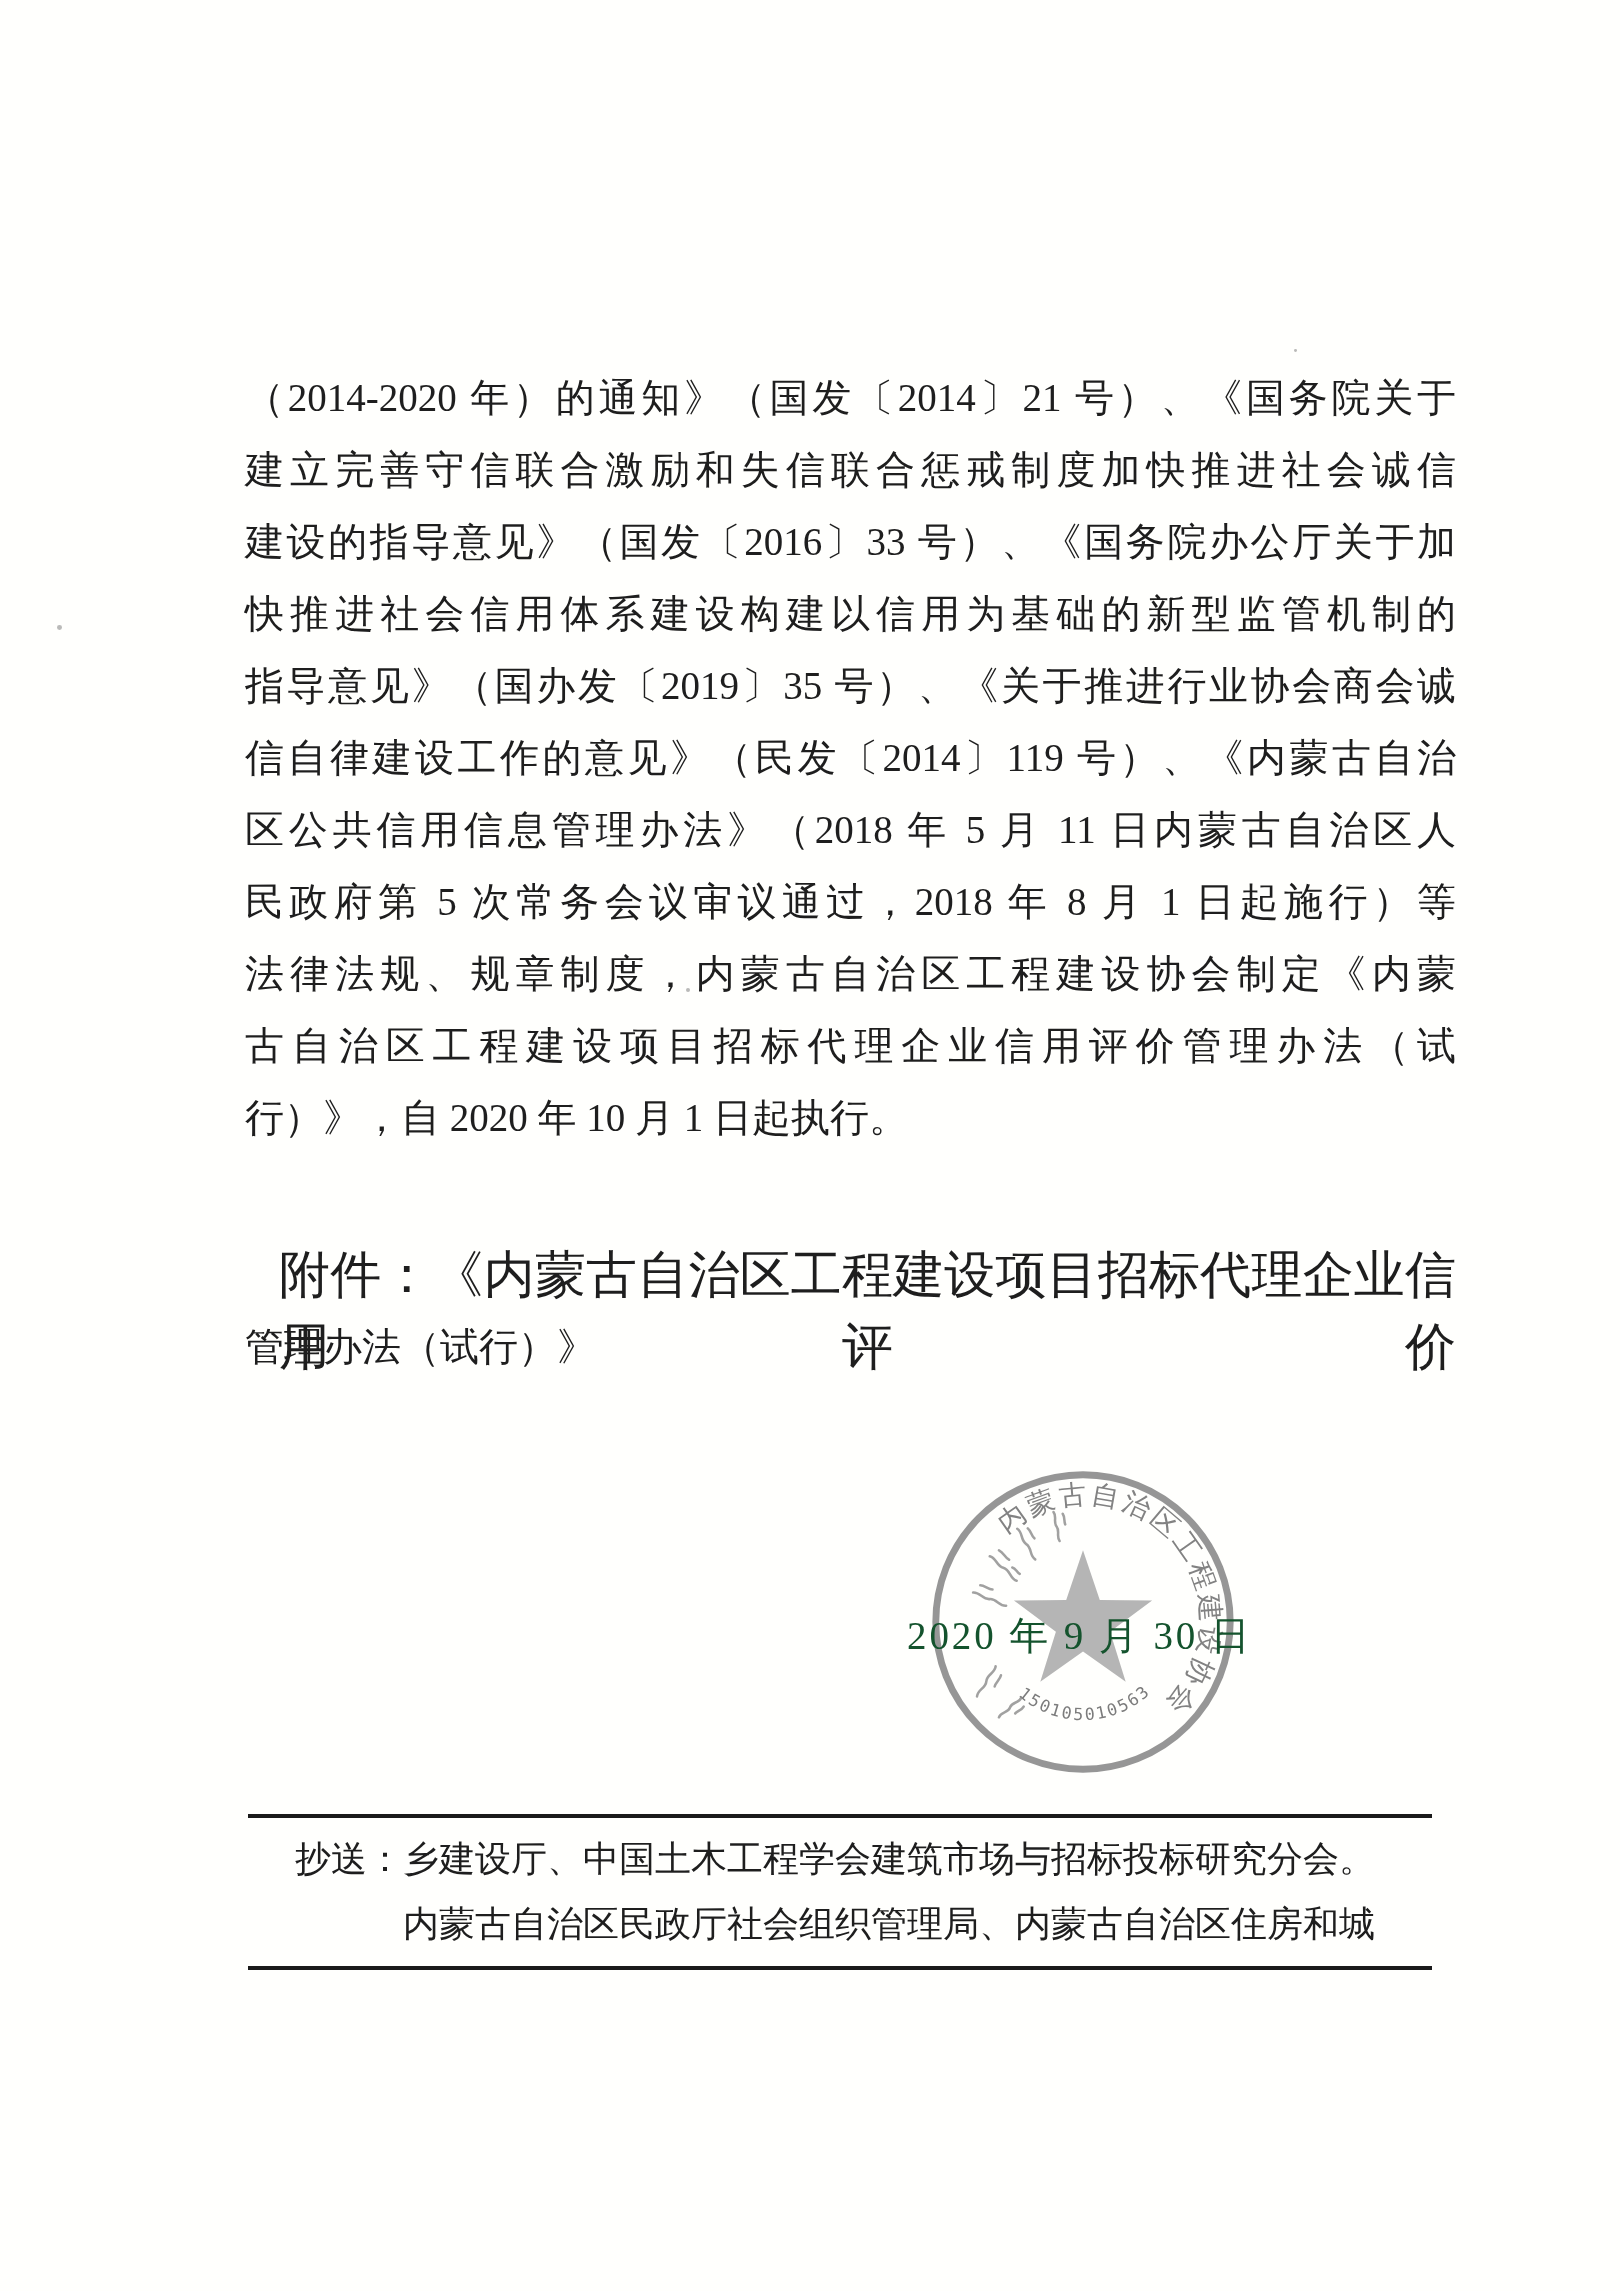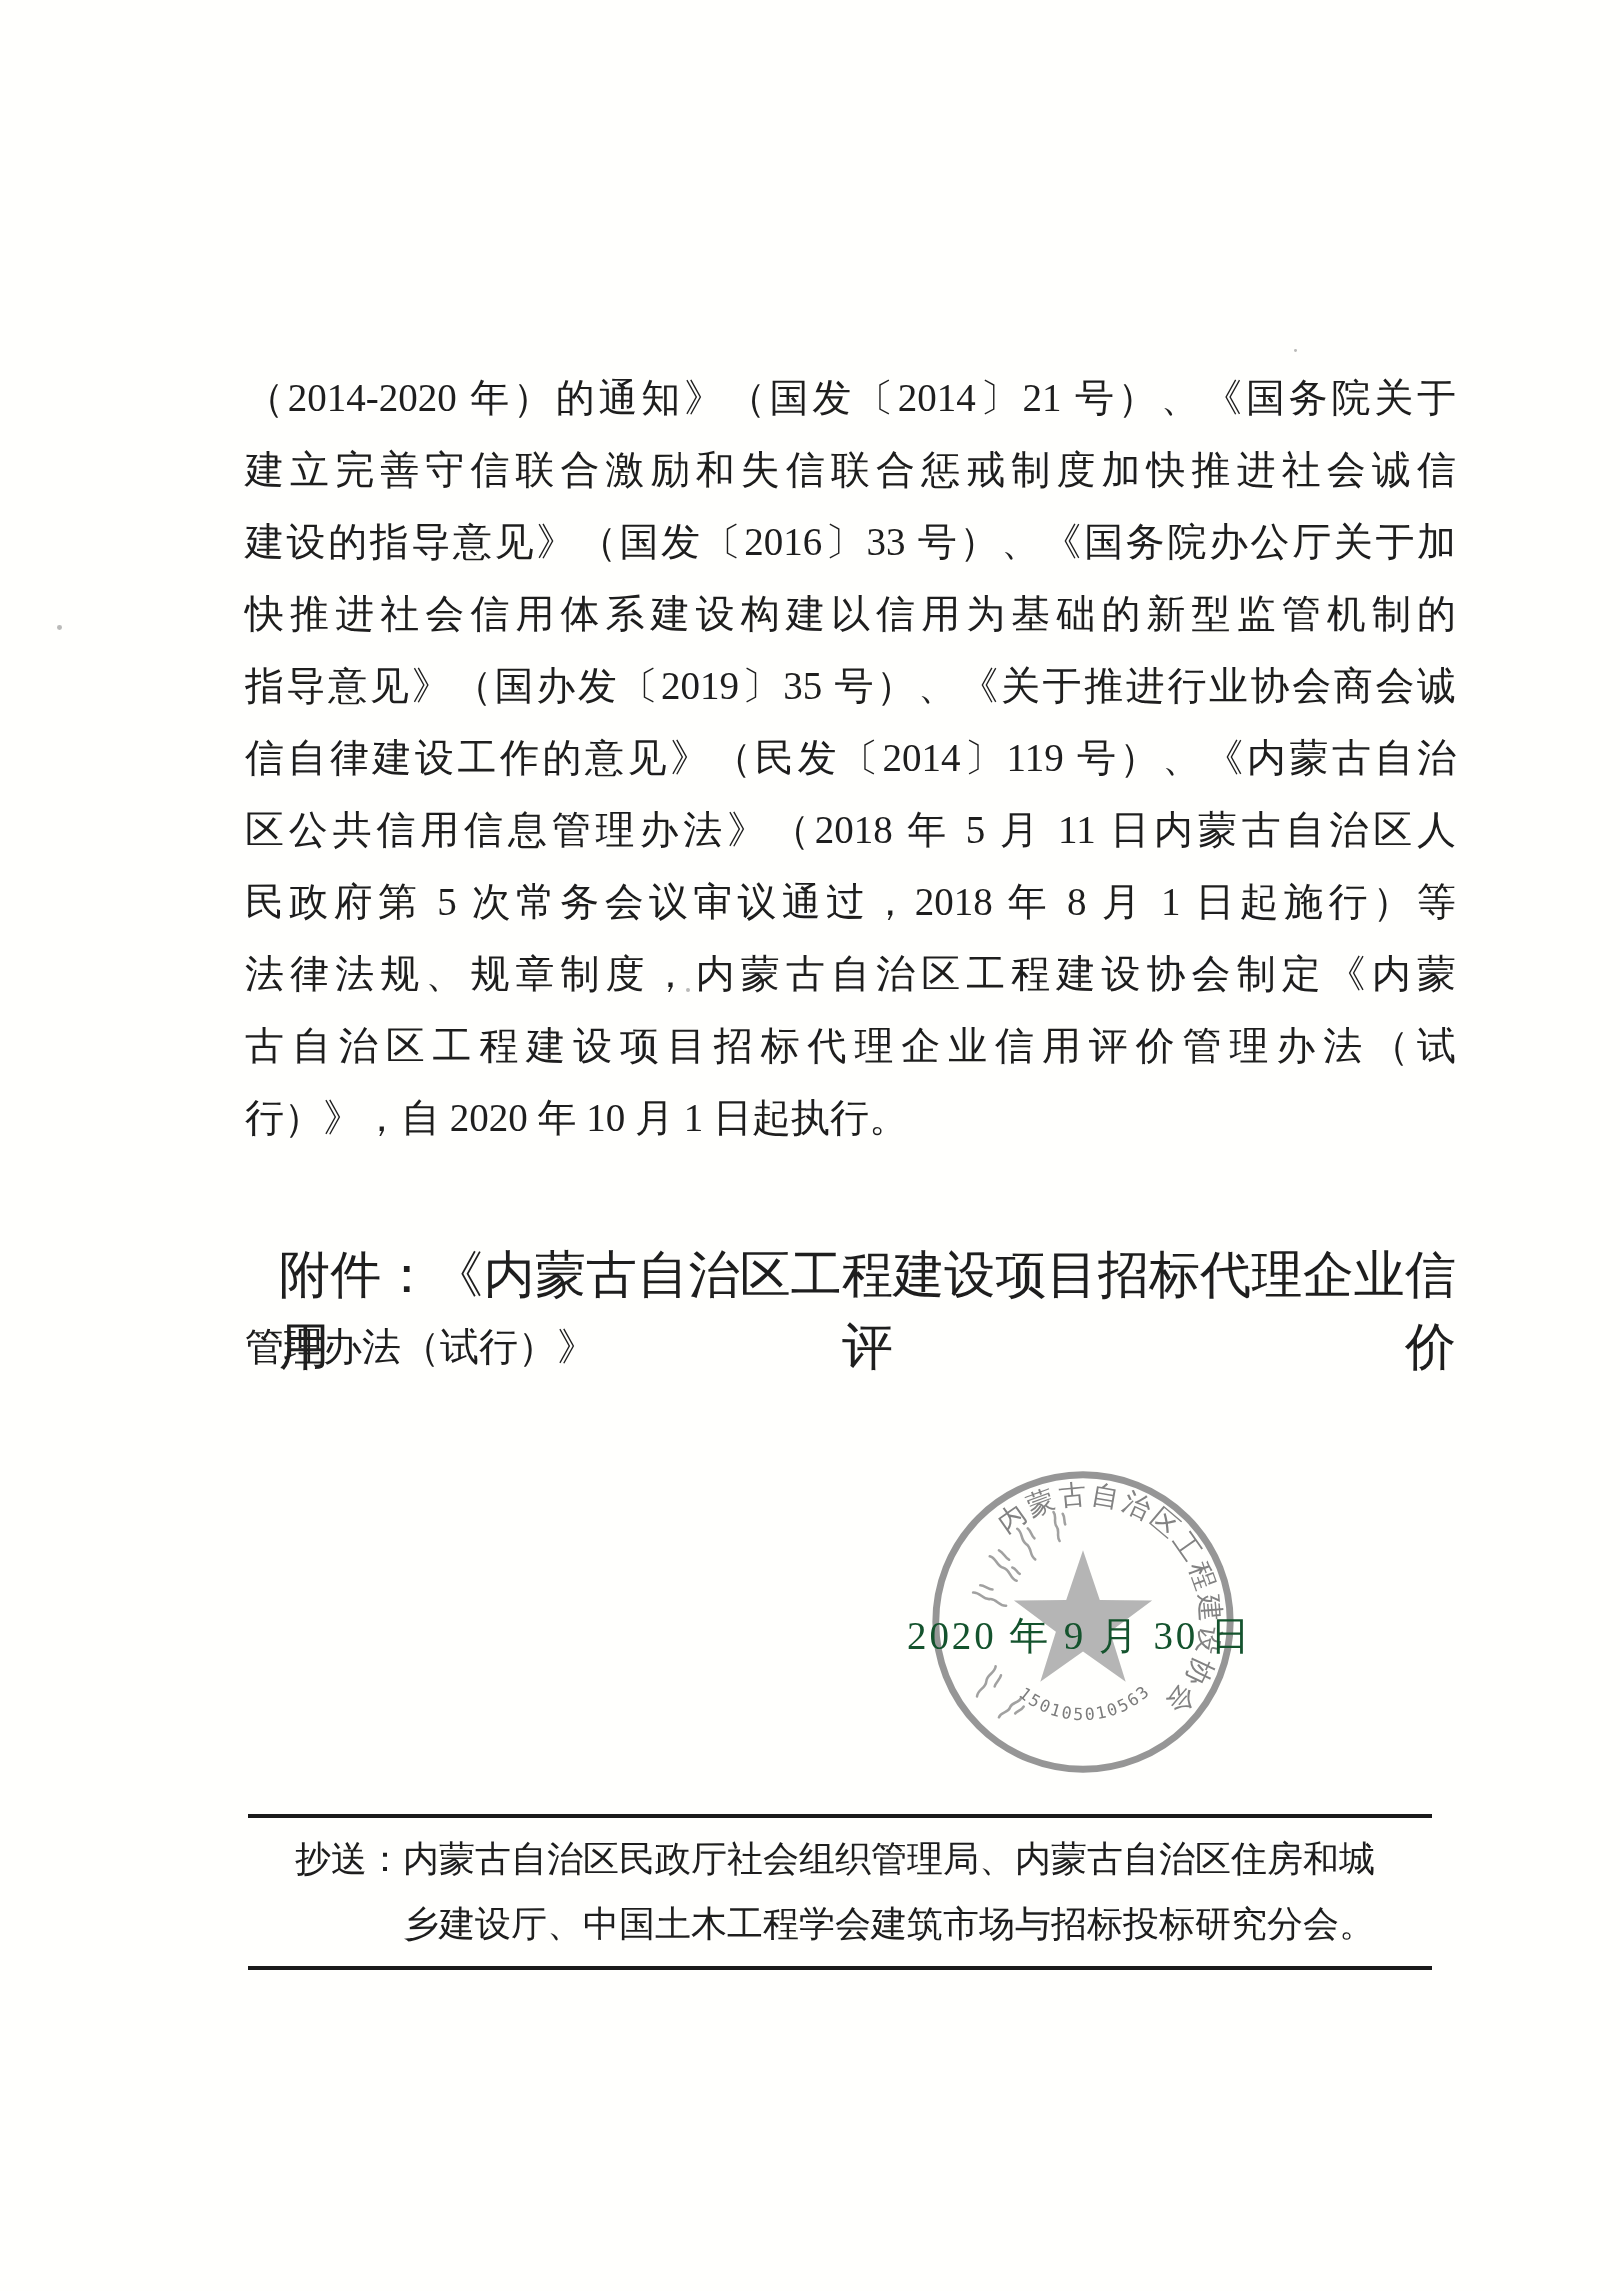--- a/index.html
+++ b/index.html
@@ -97,22 +97,22 @@
     </g>
   </svg>
 
   <div class="date">2020 年 9 月 30 日</div>
 
   <div class="footer">
     <div class="rule"></div>
     <div class="footer-body">
       <div class="footer-label">抄送：</div>
       <div class="footer-content">
+        <div class="footer-line">乡建设厅、中国土木工程学会建筑市场与招标投标研究分会。</div>
         <div class="footer-line">内蒙古自治区民政厅社会组织管理局、内蒙古自治区住房和城</div>
-        <div class="footer-line">乡建设厅、中国土木工程学会建筑市场与招标投标研究分会。</div>
       </div>
     </div>
     <div class="rule"></div>
   </div>
 
   <div class="dot d1"></div>
   <div class="dot d2"></div>
   <div class="dot d3"></div>
 
 </div>

